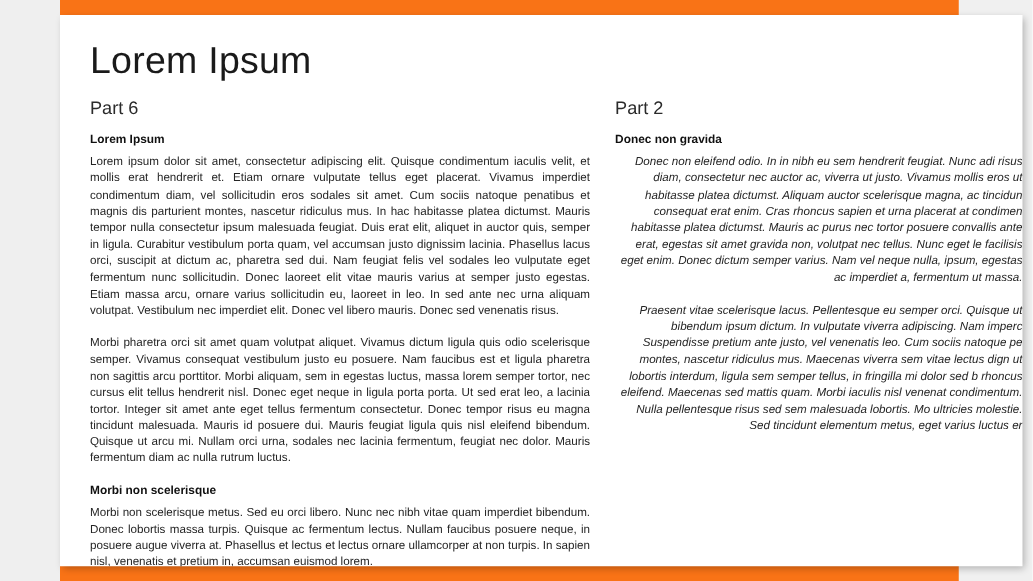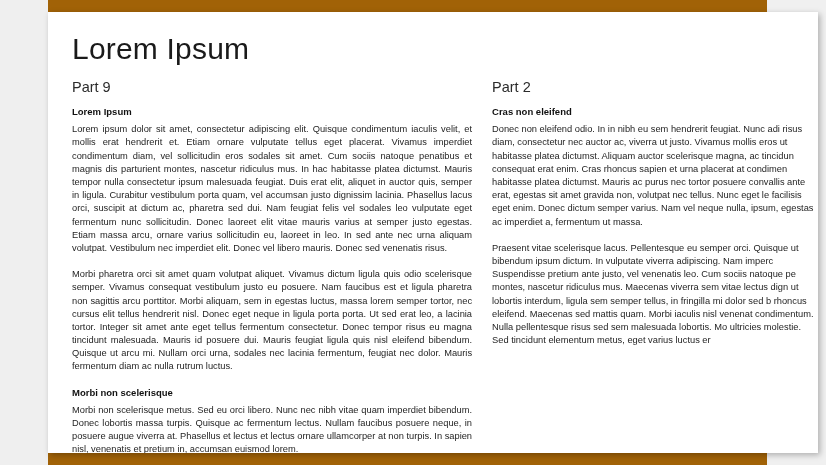--- a/index.html
+++ b/index.html
@@ -12,21 +12,21 @@
     background: #f0f0f0;
     font-family: "Liberation Sans", sans-serif;
     overflow: hidden;
   }
   #page {
     position: absolute;
     left: 0;
     top: 0;
     width: 767px;
     height: 465px;
-    background: #a16207;
+    background: #f97316;
   }
   .sheet {
     position: absolute;
     left: 48px;
     top: 12px;
     width: 770px;
     height: 441px;
     background: #ffffff;
     box-shadow: 2px 2px 6px rgba(0,0,0,0.28);
     overflow: hidden;
@@ -77,22 +77,23 @@
     line-height: 1.25;
   }
   .para {
     font-size: 9.3px;
     line-height: 1.42;
     color: #242424;
     margin: 0 0 13px 0;
     text-align: justify;
   }
   .col-right .para {
-    text-align: left;
+    text-align: right;
     white-space: normal;
+    font-style: italic;
   }
   .block {
     margin-bottom: 2px;
   }
   .watermark {
     position: absolute;
     right: 18px;
     bottom: 10px;
     font-size: 16px;
     color: #ffffff;
@@ -114,42 +115,42 @@
 <body>
 
 <div id="page">
   <div class="edge-shadow"></div>
   <div class="sheet">
     <div class="sheet-inner">
       <h1 class="doc-title">Lorem Ipsum</h1>
       <div class="columns">
 
         <div class="col col-left">
-          <div class="part-heading">Part 9</div>
+          <div class="part-heading">Part 6</div>
 
           <div class="block">
             <div class="sec-heading">Lorem Ipsum</div>
             <p class="para">Lorem ipsum dolor sit amet, consectetur adipiscing elit. Quisque condimentum iaculis velit, et mollis erat hendrerit et. Etiam ornare vulputate tellus eget placerat. Vivamus imperdiet condimentum diam, vel sollicitudin eros sodales sit amet. Cum sociis natoque penatibus et magnis dis parturient montes, nascetur ridiculus mus. In hac habitasse platea dictumst. Mauris tempor nulla consectetur ipsum malesuada feugiat. Duis erat elit, aliquet in auctor quis, semper in ligula. Curabitur vestibulum porta quam, vel accumsan justo dignissim lacinia. Phasellus lacus orci, suscipit at dictum ac, pharetra sed dui. Nam feugiat felis vel sodales leo vulputate eget fermentum nunc sollicitudin. Donec laoreet elit vitae mauris varius at semper justo egestas. Etiam massa arcu, ornare varius sollicitudin eu, laoreet in leo. In sed ante nec urna aliquam volutpat. Vestibulum nec imperdiet elit. Donec vel libero mauris. Donec sed venenatis risus.</p>
           </div>
 
           <div class="block">
             <p class="para">Morbi pharetra orci sit amet quam volutpat aliquet. Vivamus dictum ligula quis odio scelerisque semper. Vivamus consequat vestibulum justo eu posuere. Nam faucibus est et ligula pharetra non sagittis arcu porttitor. Morbi aliquam, sem in egestas luctus, massa lorem semper tortor, nec cursus elit tellus hendrerit nisl. Donec eget neque in ligula porta porta. Ut sed erat leo, a lacinia tortor. Integer sit amet ante eget tellus fermentum consectetur. Donec tempor risus eu magna tincidunt malesuada. Mauris id posuere dui. Mauris feugiat ligula quis nisl eleifend bibendum. Quisque ut arcu mi. Nullam orci urna, sodales nec lacinia fermentum, feugiat nec dolor. Mauris fermentum diam ac nulla rutrum luctus.</p>
           </div>
 
           <div class="block">
             <div class="sec-heading">Morbi non scelerisque</div>
             <p class="para">Morbi non scelerisque metus. Sed eu orci libero. Nunc nec nibh vitae quam imperdiet bibendum. Donec lobortis massa turpis. Quisque ac fermentum lectus. Nullam faucibus posuere neque, in posuere augue viverra at. Phasellus et lectus et lectus ornare ullamcorper at non turpis. In sapien nisl, venenatis et pretium in, accumsan euismod lorem.</p>
           </div>
         </div>
 
         <div class="col col-right">
           <div class="part-heading">Part 2</div>
 
           <div class="block">
-            <div class="sec-heading">Cras non eleifend</div>
+            <div class="sec-heading">Donec non gravida</div>
             <p class="para">Donec non eleifend odio. In in nibh eu sem hendrerit feugiat. Nunc adi risus diam, consectetur nec auctor ac, viverra ut justo. Vivamus mollis eros ut habitasse platea dictumst. Aliquam auctor scelerisque magna, ac tincidun consequat erat enim. Cras rhoncus sapien et urna placerat at condimen habitasse platea dictumst. Mauris ac purus nec tortor posuere convallis ante erat, egestas sit amet gravida non, volutpat nec tellus. Nunc eget le facilisis eget enim. Donec dictum semper varius. Nam vel neque nulla, ipsum, egestas ac imperdiet a, fermentum ut massa.</p>
           </div>
 
           <div class="block">
             <p class="para">Praesent vitae scelerisque lacus. Pellentesque eu semper orci. Quisque ut bibendum ipsum dictum. In vulputate viverra adipiscing. Nam imperc Suspendisse pretium ante justo, vel venenatis leo. Cum sociis natoque pe montes, nascetur ridiculus mus. Maecenas viverra sem vitae lectus dign ut lobortis interdum, ligula sem semper tellus, in fringilla mi dolor sed b rhoncus eleifend. Maecenas sed mattis quam. Morbi iaculis nisl venenat condimentum. Nulla pellentesque risus sed sem malesuada lobortis. Mo ultricies molestie. Sed tincidunt elementum metus, eget varius luctus er</p>
           </div>
         </div>
 
       </div>
     </div>

